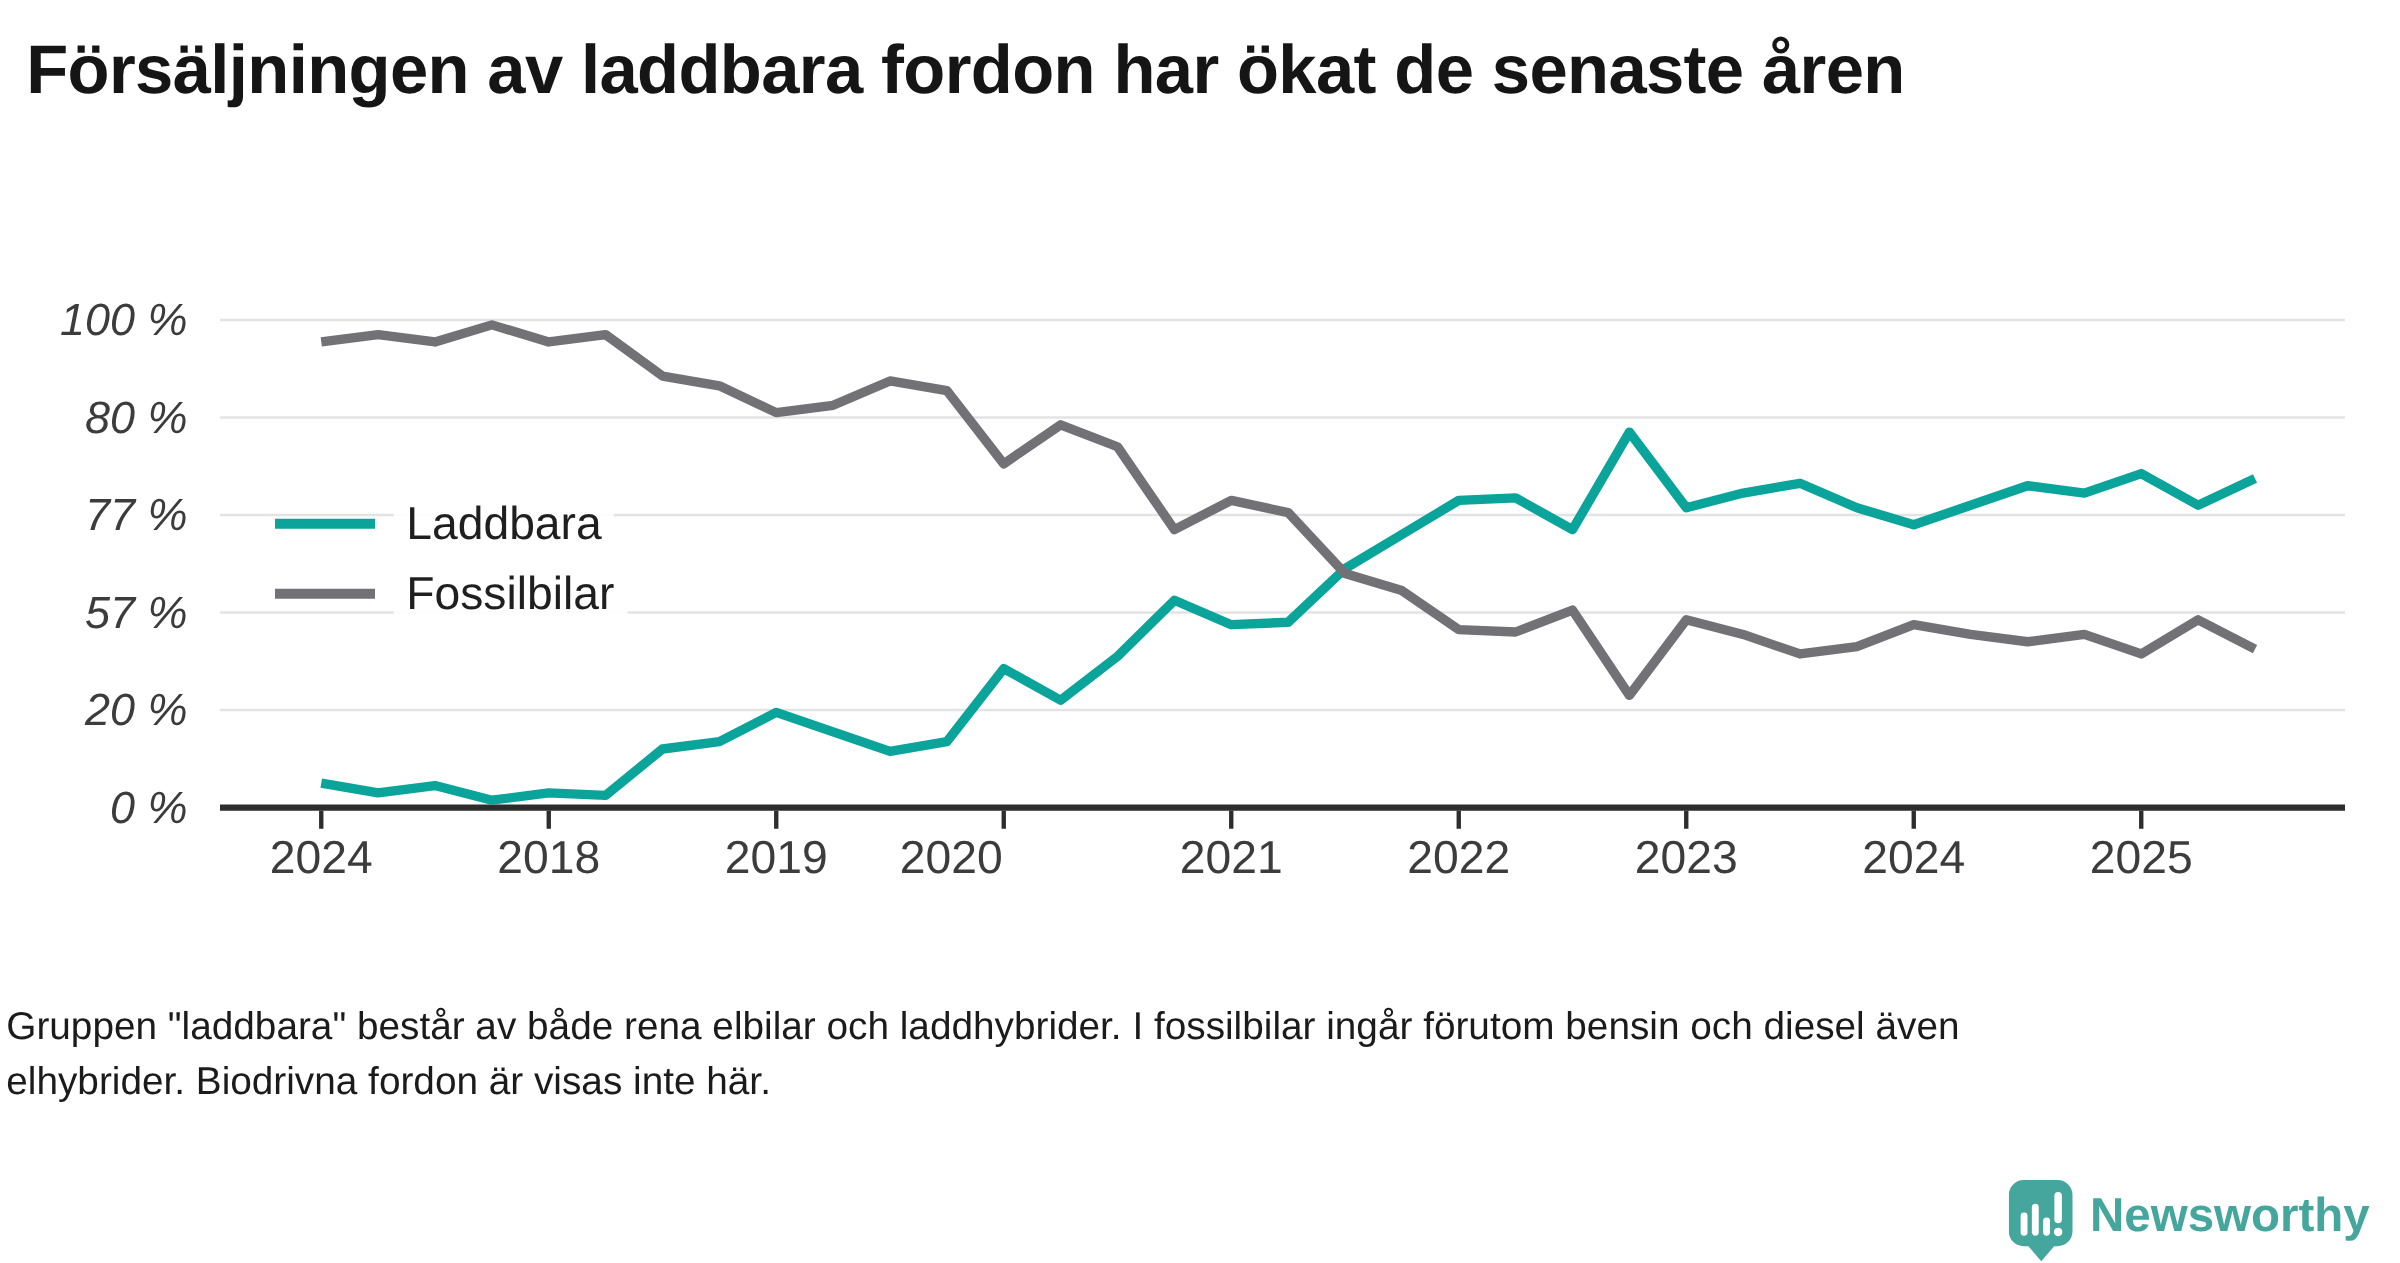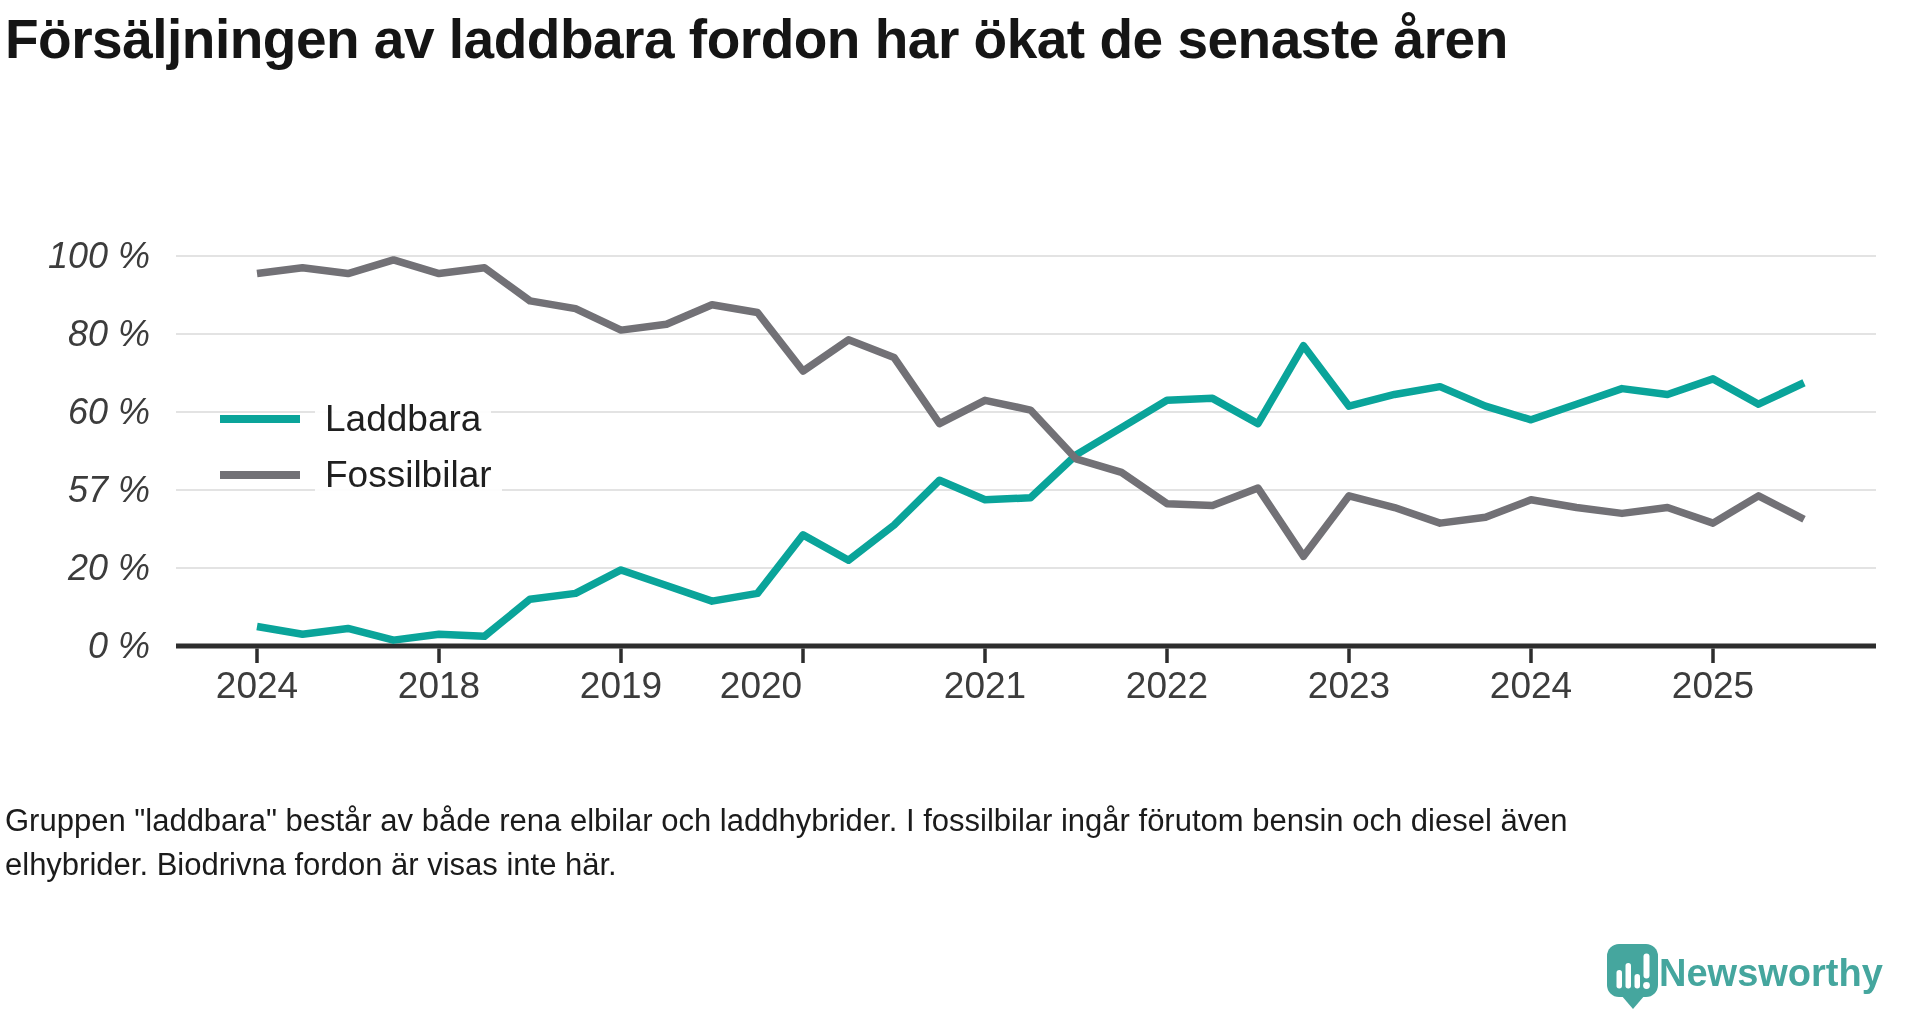--- a/index.html
+++ b/index.html
@@ -1,21 +1,21 @@
 <!DOCTYPE html>
 <html lang="sv"><head>
 <meta charset="utf-8">
 <style>
   html,body{margin:0;padding:0;background:#ffffff;}
   .page{
     position:relative;width:1920px;height:1010px;background:#ffffff;overflow:hidden;
     font-family:"Liberation Sans", sans-serif;
   }
   .title{
-    position:absolute;left:5px;top:6px;margin:0;width:1900px;
+    position:absolute;left:5px;top:6px;margin:16px;width:1900px;
     font-size:55px;font-weight:800;letter-spacing:-0.5px;color:#151515;line-height:1.2;
   }
   .subtitle{
     position:absolute;left:5px;top:148px;margin:0;width:1900px;
     font-size:40px;font-weight:400;color:#212121;line-height:1.2;
   }
   .plot-wrap{position:absolute;left:0;top:0;width:1920px;height:1010px;}
   #plot{position:absolute;left:0;top:0;}
   .ylabel{
     position:absolute;left:0;width:150px;text-align:right;
@@ -32,21 +32,21 @@
     font-size:37px;color:#1f1f1f;line-height:44px;
     background:rgba(255,255,255,0.92);padding:0 10px;
   }
   .footer{
     position:absolute;left:5px;top:799px;color:#1b1b1b;
     font-size:31px;line-height:44px;white-space:nowrap;
   }
   .brand{position:absolute;left:1607px;top:944px;display:flex;align-items:flex-start;}
   .brand-icon{display:block;}
   .brand-text{
-    margin-left:0;margin-top:8px;font-size:38px;font-weight:700;line-height:42px;
+    margin-left:13px;margin-top:8px;font-size:38px;font-weight:700;line-height:42px;
   }
 </style>
 </head>
 <body>
 
 <div class="page">
 
   <h1 class="title">Försäljningen av laddbara fordon har ökat de senaste åren</h1>
 
   <div class="plot-wrap">
@@ -66,21 +66,21 @@
         <line x1="1349" x2="1349" y1="648.5" y2="663" stroke="#2d2d2d" stroke-width="3.5"></line>
         <line x1="1531" x2="1531" y1="648.5" y2="663" stroke="#2d2d2d" stroke-width="3.5"></line>
         <line x1="1713" x2="1713" y1="648.5" y2="663" stroke="#2d2d2d" stroke-width="3.5"></line>
         <polyline points="257,626.5 302.5,634.3 348,628.45 393.5,640.15 439,634.3 484.5,636.25 530,599.2 575.5,593.35 621,569.95 666.5,585.55 712,601.15 757.5,593.35 803,534.85 848.5,560.2 894,525.1 939.5,480.25 985,499.75 1030.5,497.8 1076,454.9 1121.5,427.6 1167,400.3 1212.5,398.35 1258,423.70000000000005 1303.5,345.7 1349,406.15 1394.5,394.45000000000005 1440,386.65000000000003 1485.5,406.15 1531,419.8 1576.5,404.20000000000005 1622,388.6 1667.5,394.45000000000005 1713,378.85 1758.5,404.20000000000005 1804,382.75" fill="none" stroke="#0aa49a" stroke-width="7.5" stroke-linejoin="round" stroke-linecap="butt"></polyline>
         <polyline points="257,273.55 302.5,267.7 348,273.55 393.5,259.90000000000003 439,273.55 484.5,267.7 530,300.85 575.5,308.65000000000003 621,330.1 666.5,324.25 712,304.75 757.5,312.55 803,371.05 848.5,339.85 894,357.40000000000003 939.5,423.70000000000005 985,400.3 1030.5,410.05 1076,458.8 1121.5,472.45000000000005 1167,503.65 1212.5,505.6 1258,488.05 1303.5,556.3 1349,495.85 1394.5,507.55 1440,523.15 1485.5,517.3 1531,499.75 1576.5,507.55 1622,513.4 1667.5,507.55 1713,523.15 1758.5,495.85 1804,519.25" fill="none" stroke="#727176" stroke-width="7.5" stroke-linejoin="round" stroke-linecap="butt"></polyline>
       </svg>
 
     <div id="ylabels">
         <div class="ylabel" style="top: 235px;">100 %</div>
         <div class="ylabel" style="top: 313px;">80 %</div>
-        <div class="ylabel" style="top: 391px;">60 %</div>
+        <div class="ylabel" style="top: 391px;">77 %</div>
         <div class="ylabel" style="top: 469px;">57 %</div>
         <div class="ylabel" style="top: 547px;">20 %</div>
         <div class="ylabel" style="top: 625px;">0 %</div>
       </div>
     <div id="xlabels">
         <div class="xlabel" style="left: 187px;">2024</div>
         <div class="xlabel" style="left: 369px;">2018</div>
         <div class="xlabel" style="left: 551px;">2019</div>
         <div class="xlabel" style="left: 691px;">2020</div>
         <div class="xlabel" style="left: 915px;">2021</div>

